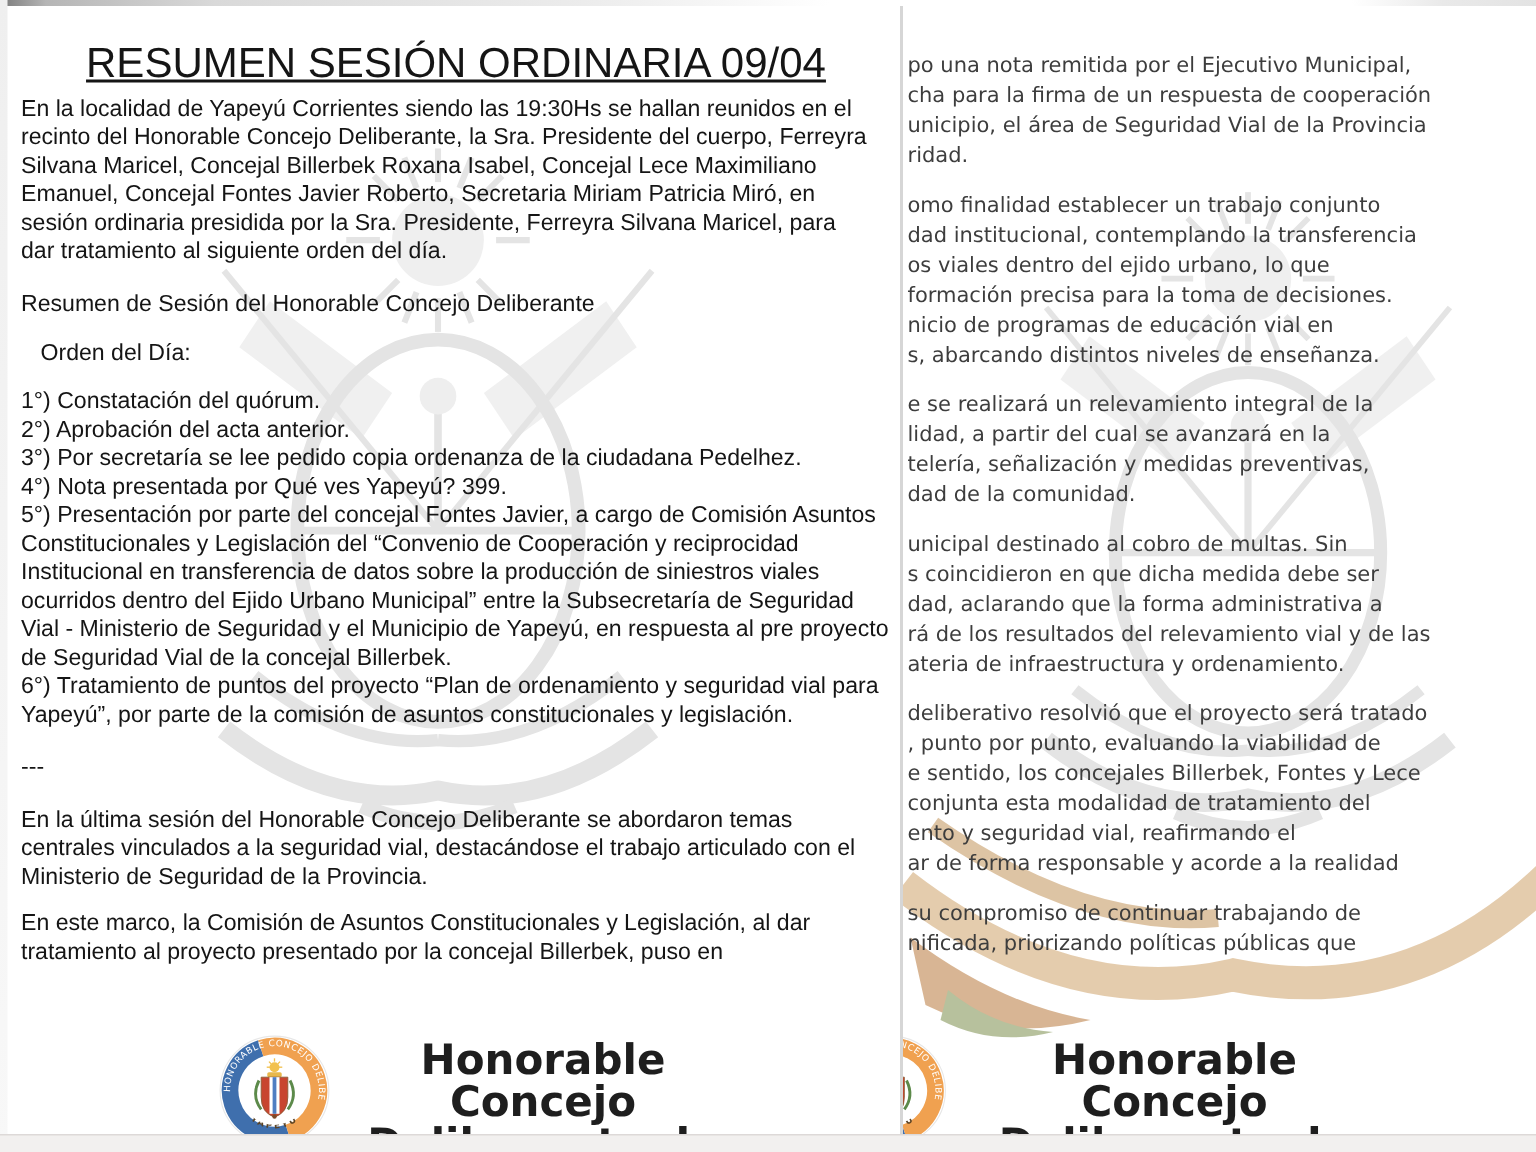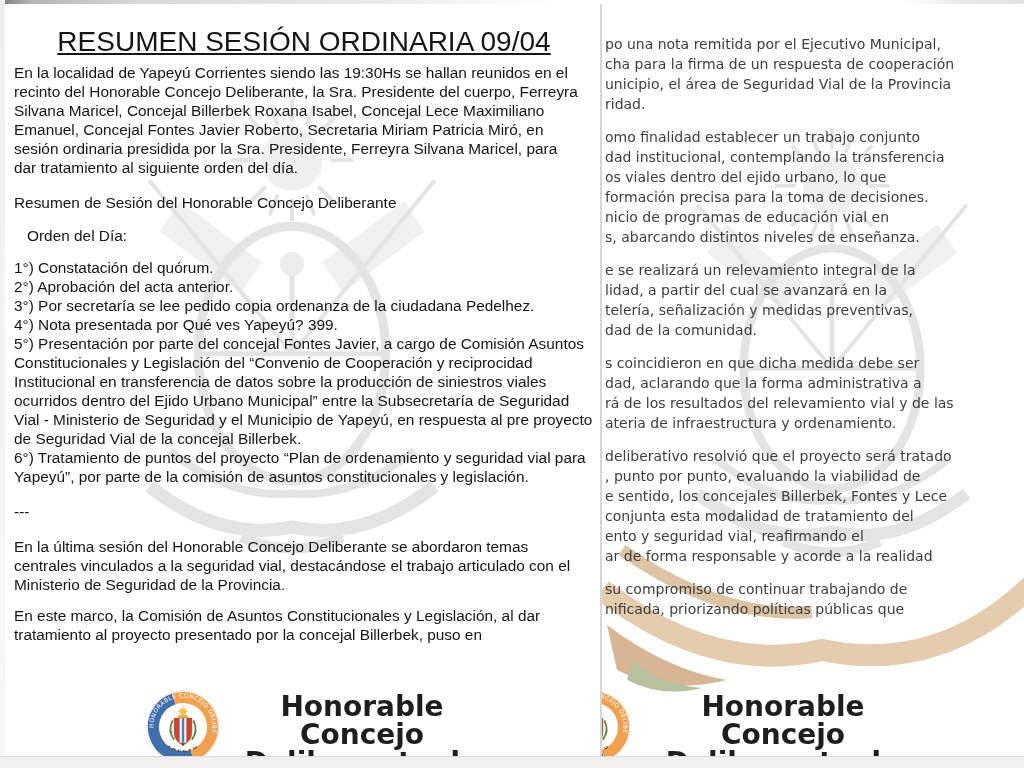--- a/index.html
+++ b/index.html
@@ -194,20 +194,21 @@
           <div class="rp-line">nicio de programas de educación vial en</div>
           <div class="rp-line">s, abarcando distintos niveles de enseñanza.</div>
         </div>
         <div class="rp-para">
           <div class="rp-line">e se realizará un relevamiento integral de la</div>
           <div class="rp-line">lidad, a partir del cual se avanzará en la</div>
           <div class="rp-line">telería, señalización y medidas preventivas,</div>
           <div class="rp-line">dad de la comunidad.</div>
         </div>
         <div class="rp-para">
+          <div class="rp-line">unicipal destinado al cobro de multas. Sin</div>
           <div class="rp-line">s coincidieron en que dicha medida debe ser</div>
           <div class="rp-line">dad, aclarando que la forma administrativa a</div>
           <div class="rp-line">rá de los resultados del relevamiento vial y de las</div>
           <div class="rp-line">ateria de infraestructura y ordenamiento.</div>
         </div>
         <div class="rp-para">
           <div class="rp-line">deliberativo resolvió que el proyecto será tratado</div>
           <div class="rp-line">, punto por punto, evaluando la viabilidad de</div>
           <div class="rp-line">e sentido, los concejales Billerbek, Fontes y Lece</div>
           <div class="rp-line">conjunta esta modalidad de tratamiento del</div>

